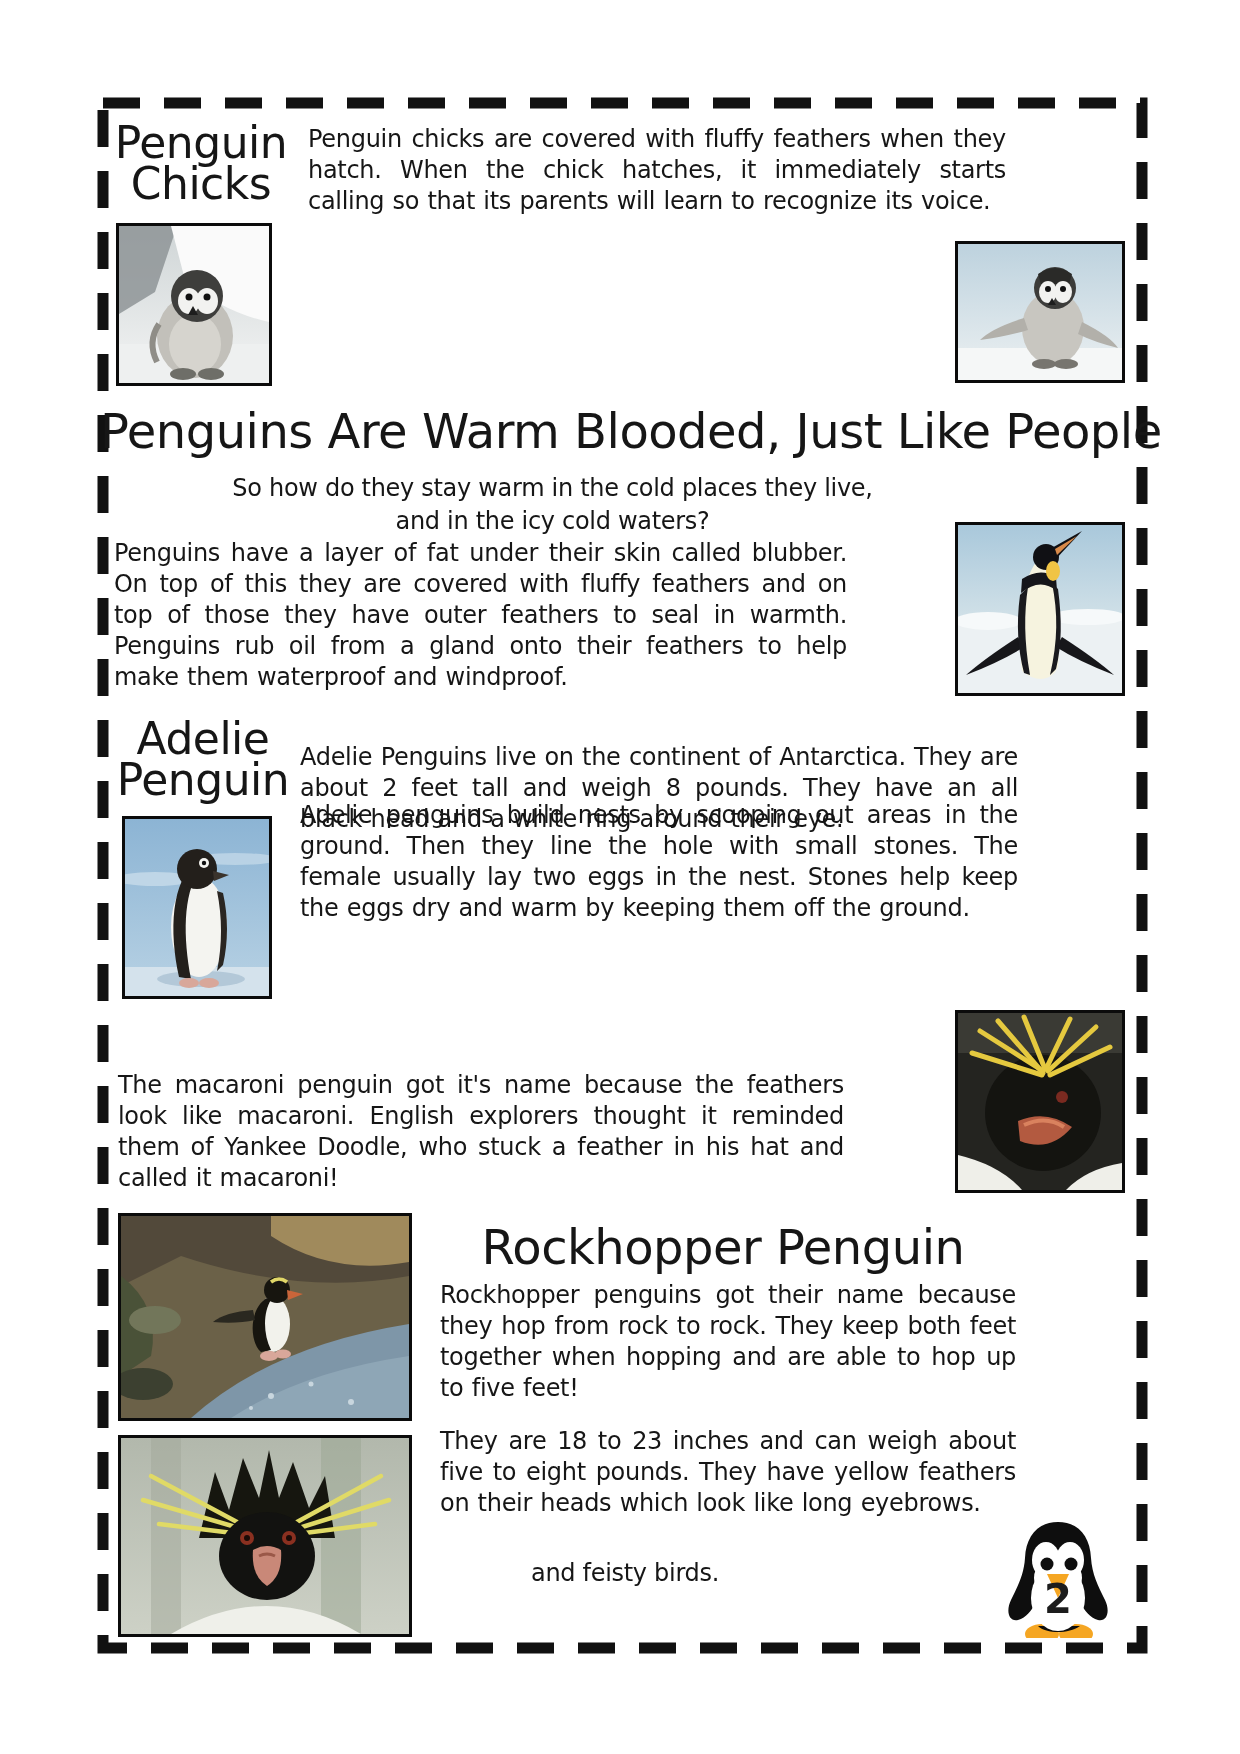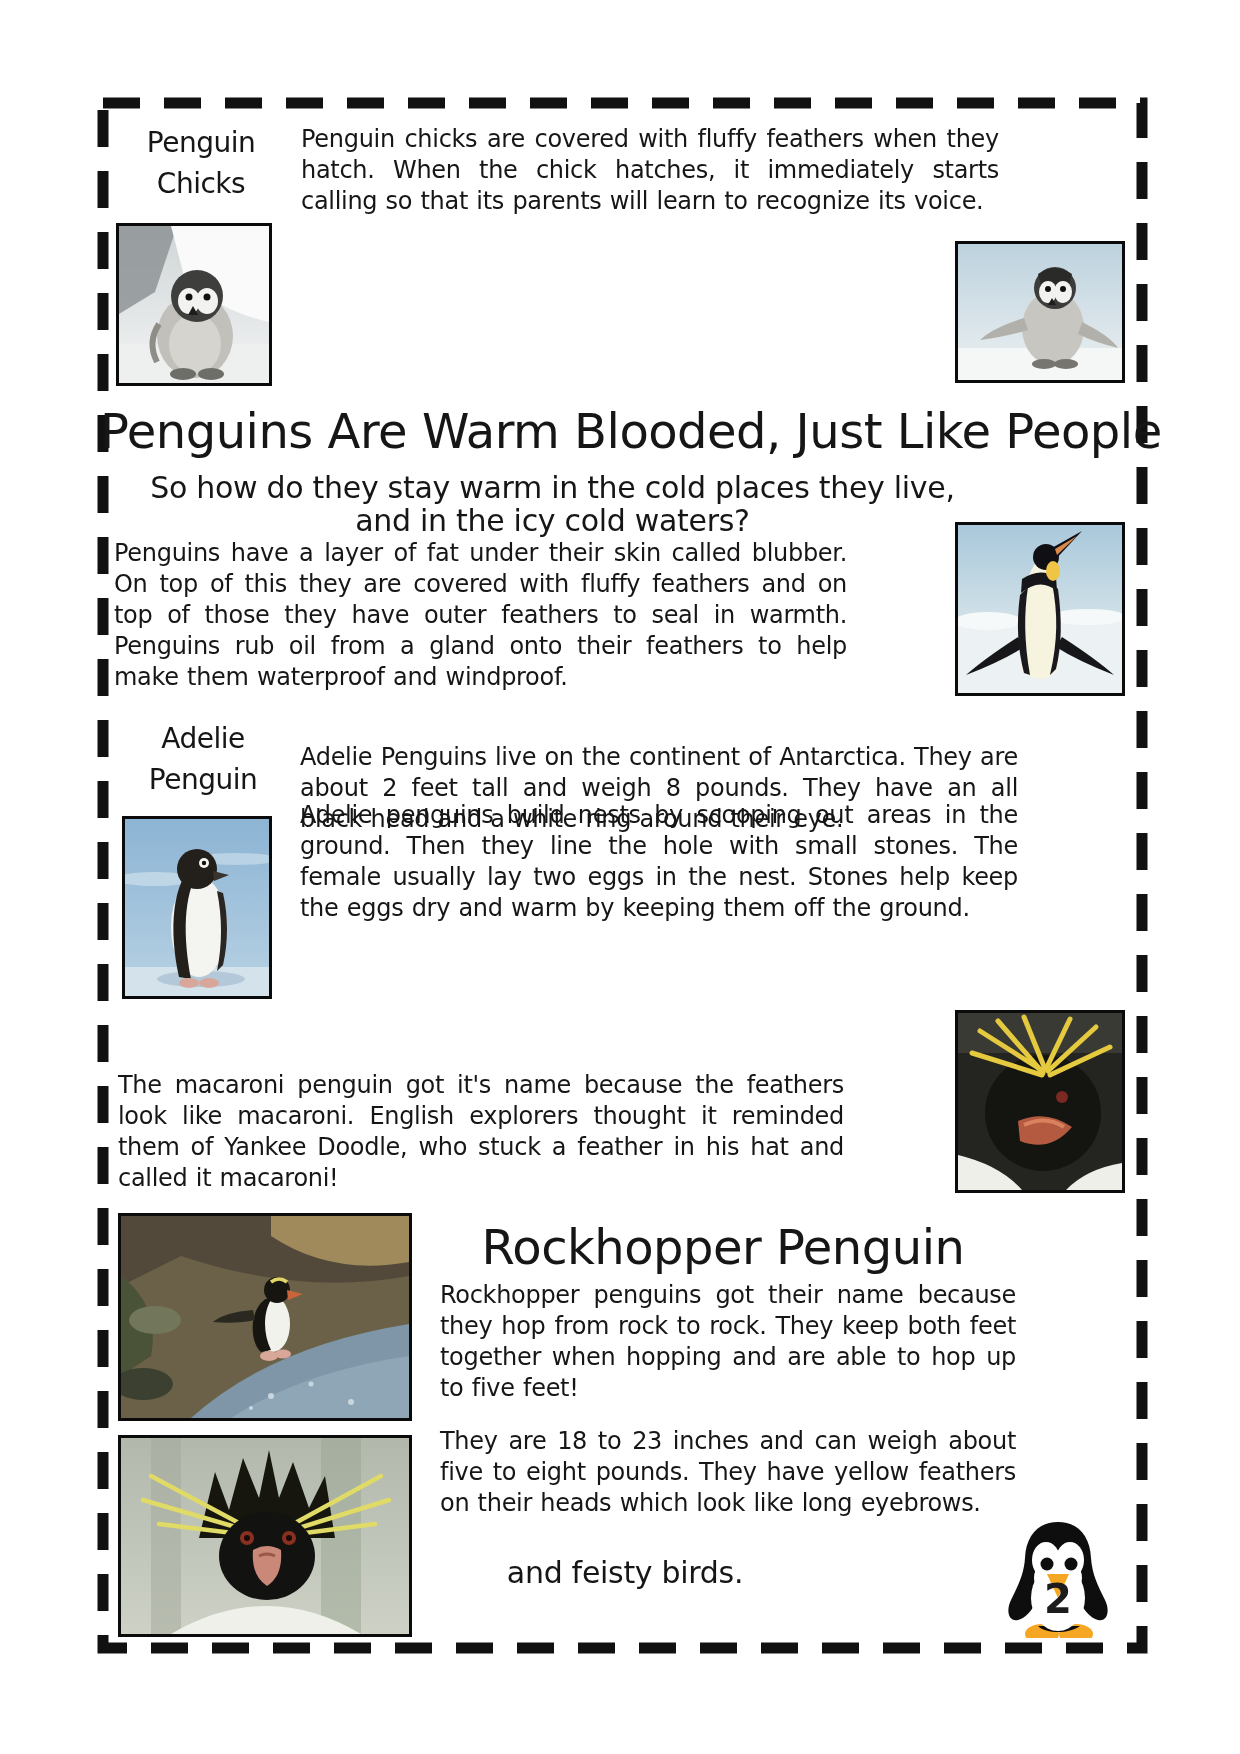--- a/index.html
+++ b/index.html
@@ -20,27 +20,27 @@
     word-spacing:1px;
   }
   .section-title{
     font-size:48px;
     line-height:42px;
     text-align:center;
     white-space:nowrap;
     letter-spacing:-0.5px;
   }
   .side-title{
-    font-size:28px;
+    font-size:44px;
     line-height:41px;
     text-align:center;
     letter-spacing:-0.5px;
   }
   .centered-text{
-    font-size:30px;
+    font-size:24px;
     line-height:32px;
     text-align:center;
     letter-spacing:-0.3px;
   }
   .photo{
     position:absolute;
     border:3px solid #0b0b0b;
     box-sizing:border-box;
     background:#dfe3e4;
   }
@@ -60,21 +60,21 @@
 <body>
 
 <div class="page">
 
   <svg class="abs" style="left:0;top:0;" width="1240" height="1754">
     <rect x="103" y="103" width="1039" height="1545" fill="none" stroke="#111111" stroke-width="11" stroke-dasharray="37 24"></rect>
   </svg>
 
   <div class="abs side-title" style="left:112px;top:122px;width:178px;">Penguin Chicks</div>
 
-  <div class="abs body-text" style="left:301px;top:124px;width:698px;">Penguin chicks are covered with fluffy feathers when they hatch. When the chick hatches, it immediately starts calling so that its parents will learn to recognize its voice.</div>
+  <div class="abs body-text" style="left:308px;top:124px;width:698px;">Penguin chicks are covered with fluffy feathers when they hatch. When the chick hatches, it immediately starts calling so that its parents will learn to recognize its voice.</div>
 
 
   <div class="photo" style="left:116px;top:223px;width:156px;height:163px;">
     <svg viewBox="0 0 150 157" preserveAspectRatio="none">
       <defs>
         <linearGradient id="g1" x1="0" y1="0" x2="0" y2="1">
           <stop offset="0" stop-color="#cfd5d6"></stop>
             <stop offset="1" stop-color="#f3f4f4"></stop>
         </linearGradient>
       </defs>

